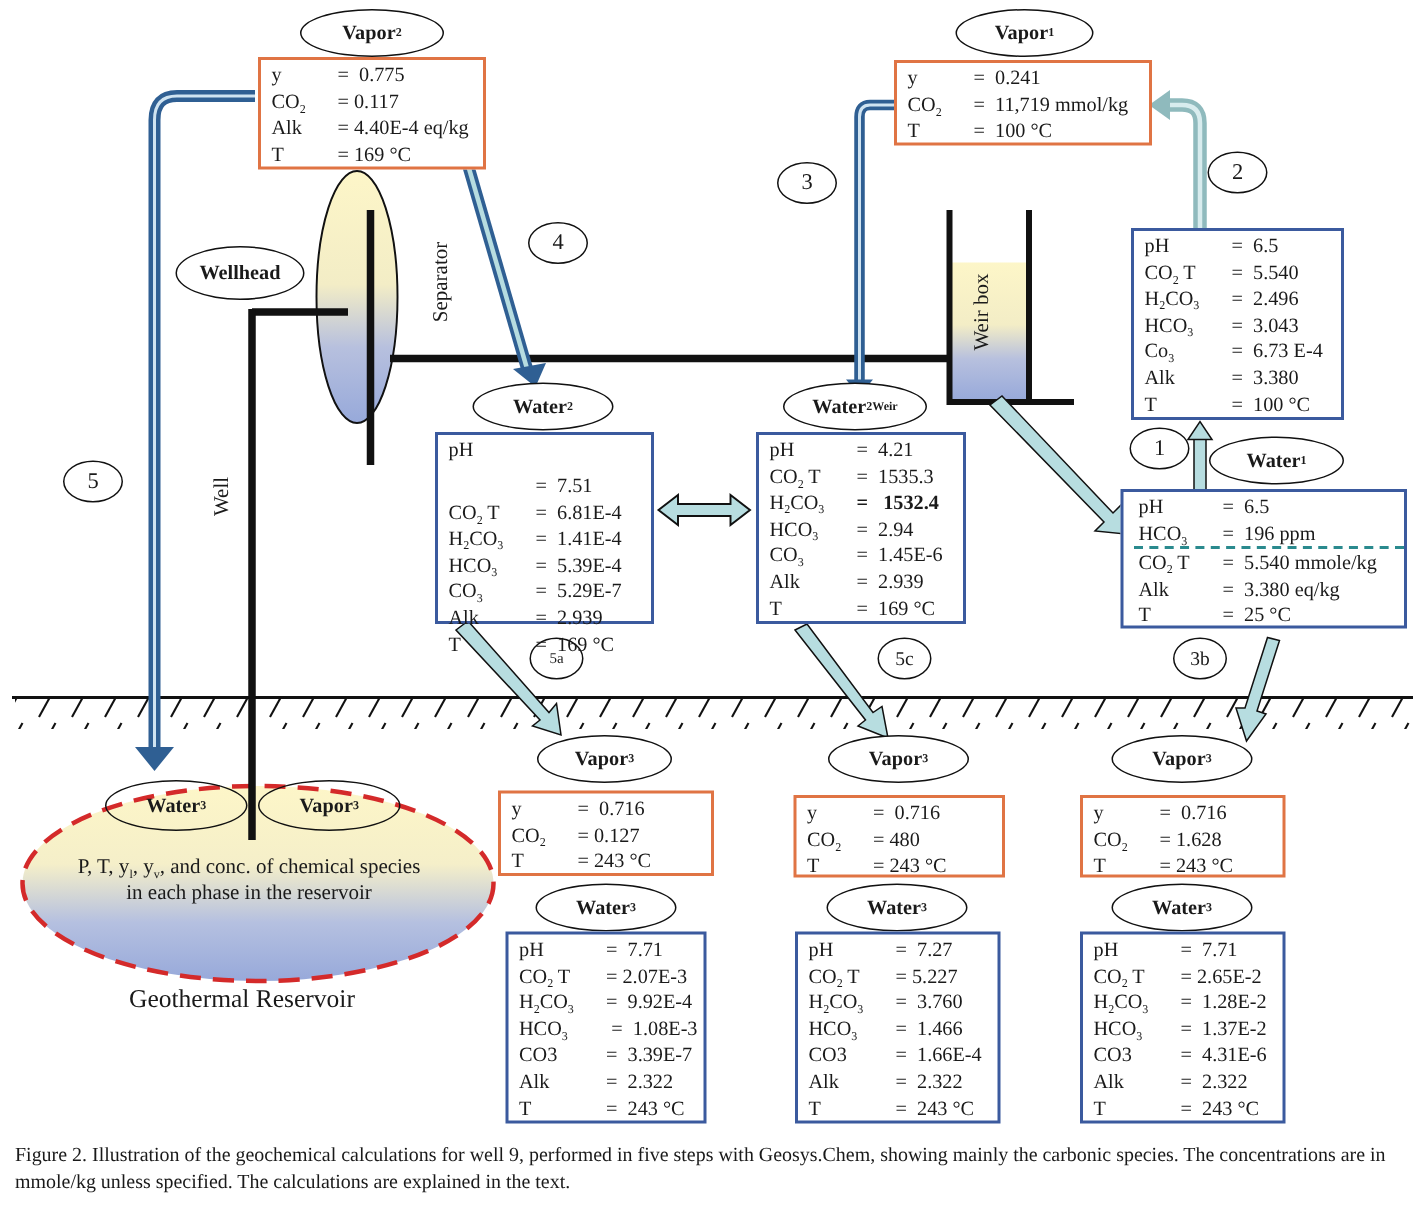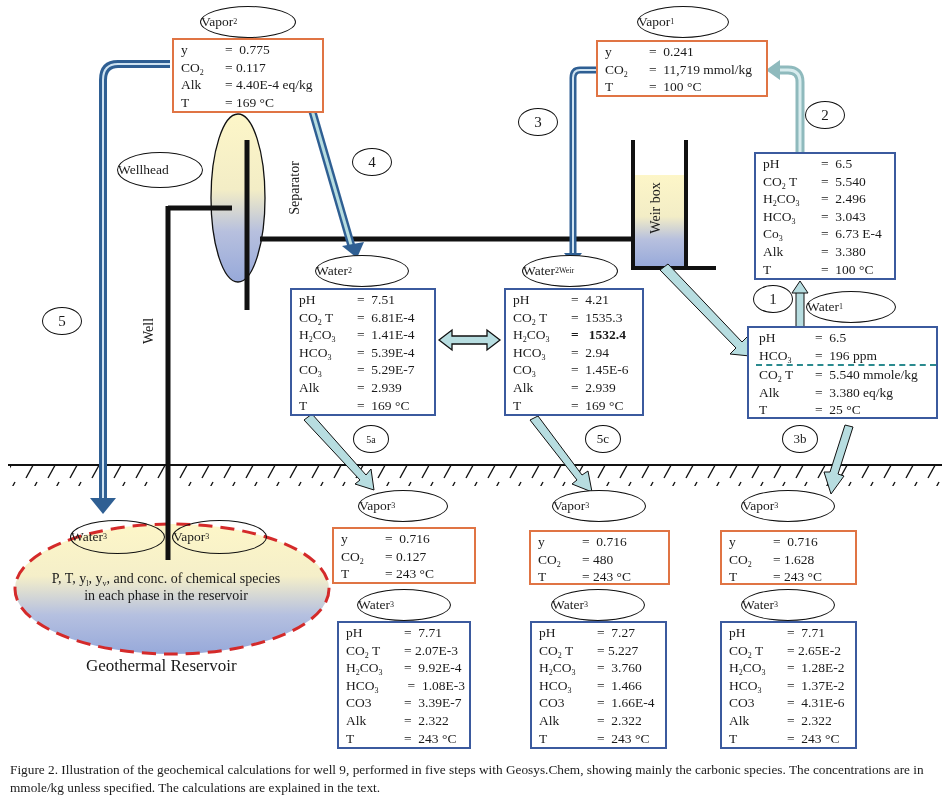--- a/index.html
+++ b/index.html
@@ -7,21 +7,21 @@
          font-family:"Liberation Serif", serif; color:#1a1a1a; }
   svg.diagram { position:absolute; left:0; top:0; }
   .box { position:absolute; background:#fff; font-size:13.5px; line-height:17.6px;
          padding:1px 4px 1px 7px; box-sizing:border-box; }
   .box.vapor { border:2px solid #e07444; }
   .box.water { border:2px solid #3b5a9e; }
   .row { display:flex; white-space:nowrap; }
   .row .k { display:inline-block; }
   .row .v { display:inline-block; }
   .ell { position:absolute; border:1.6px solid #111; border-radius:50%; background:#fff;
-         display:flex; align-items:center; font-size:13.5px; box-sizing:border-box; }
+         display:flex; align-items:center; justify-content:center; font-size:13.5px; box-sizing:border-box;font-weight:bold; }
   .ell.clear { background:transparent; }
   .step { position:absolute; border:1.4px solid #111; border-radius:50%; background:#fff;
           display:flex; align-items:center; justify-content:center; font-size:15px; box-sizing:border-box; }
   .vert { position:absolute; transform:rotate(-90deg); transform-origin:center; font-size:14px; white-space:nowrap; }
   .caption { position:absolute; left:10px; top:761px; width:935px; font-size:13.3px; line-height:18px; }
   .reservoir-text { position:absolute; left:36px; top:570px; width:260px; text-align:center; font-size:14px; line-height:17px; }
   .res-title { position:absolute; left:86px; top:656px; font-size:17px;text-align:center; }
   sub { font-size:8px; vertical-align:-3px; line-height:0; }
 </style>
 </head>
@@ -85,21 +85,21 @@
 
   <polygon points="439,340 452,330 452,336 487,336 487,330 500,340 487,350 487,344 452,344 452,350" fill="#b7dde0" stroke="#111" stroke-width="1.3"></polygon>
 
   <polygon points="304,420 312,414 366,475 371,469 374,490 355,484 360,480" fill="#b7dde0" stroke="#111" stroke-width="1"></polygon>
 
   <polygon points="530,420 538,416 582,475 588,471 592,492 572,484 577,480" fill="#b7dde0" stroke="#111" stroke-width="1"></polygon>
 
   <polygon points="845,425 853,427 838,474 844,476 831,494 824,472 830,472" fill="#b7dde0" stroke="#111" stroke-width="1"></polygon>
 </svg>
 
-<div class="ell" style="left:117px;top:152px;width:86px;height:36px;">
+<div class="ell" style="left:117px;top:164px;width:86px;height:36px;">
     <span>Wellhead</span>
   </div>
 <div class="vert" style="left:268px;top:180px;">Separator</div>
 <div class="vert" style="left:136px;top:323px;">Well</div>
 <div class="vert" style="left:630px;top:200px;">Weir box</div>
 
 <div class="step" style="left:352px;top:148px;width:40px;height:28px;">4</div>
 <div class="step" style="left:518px;top:108px;width:40px;height:28px;">3</div>
 <div class="step" style="left:805px;top:101px;width:40px;height:28px;">2</div>
 <div class="step" style="left:753px;top:285px;width:40px;height:28px;">1</div>
@@ -216,21 +216,21 @@
       <div class="row">
         <span class="k" style="width: 56px;">T</span>
         <span class="v" style="white-space: pre;">=  25 °C</span>
       </div>
     </div>
 </div>
 
 <div class="box water" style="left:290px;top:288px;width:146px;height:128px;">
     <div class="row">
       <span class="k" style="width: 58px;">pH</span>
-      <span class="v" style="white-space: pre;">=  7.51</span>
+      <span class="v" style="white-space: pre; margin-top: 24px;">=  7.51</span>
     </div>
     <div class="row">
       <span class="k" style="width: 58px;">CO<sub>2</sub> T</span>
       <span class="v" style="white-space: pre;">=  6.81E-4</span>
     </div>
     <div class="row">
       <span class="k" style="width: 58px;">H<sub>2</sub>CO<sub>3</sub></span>
       <span class="v" style="white-space: pre;">=  1.41E-4</span>
     </div>
     <div class="row">

